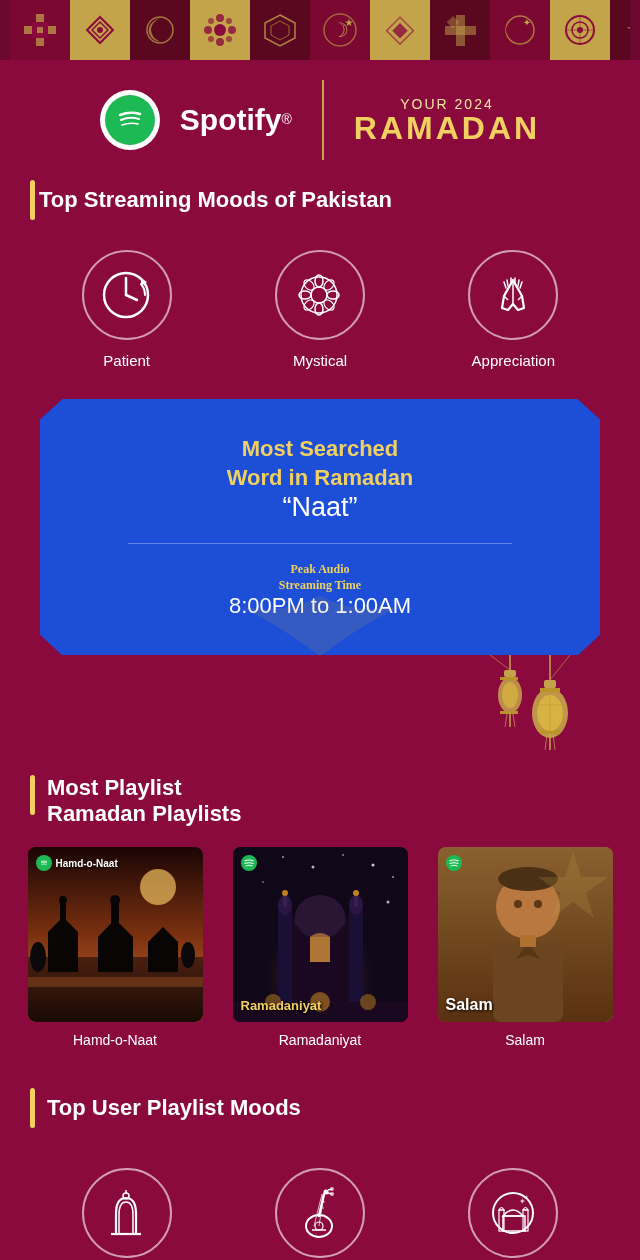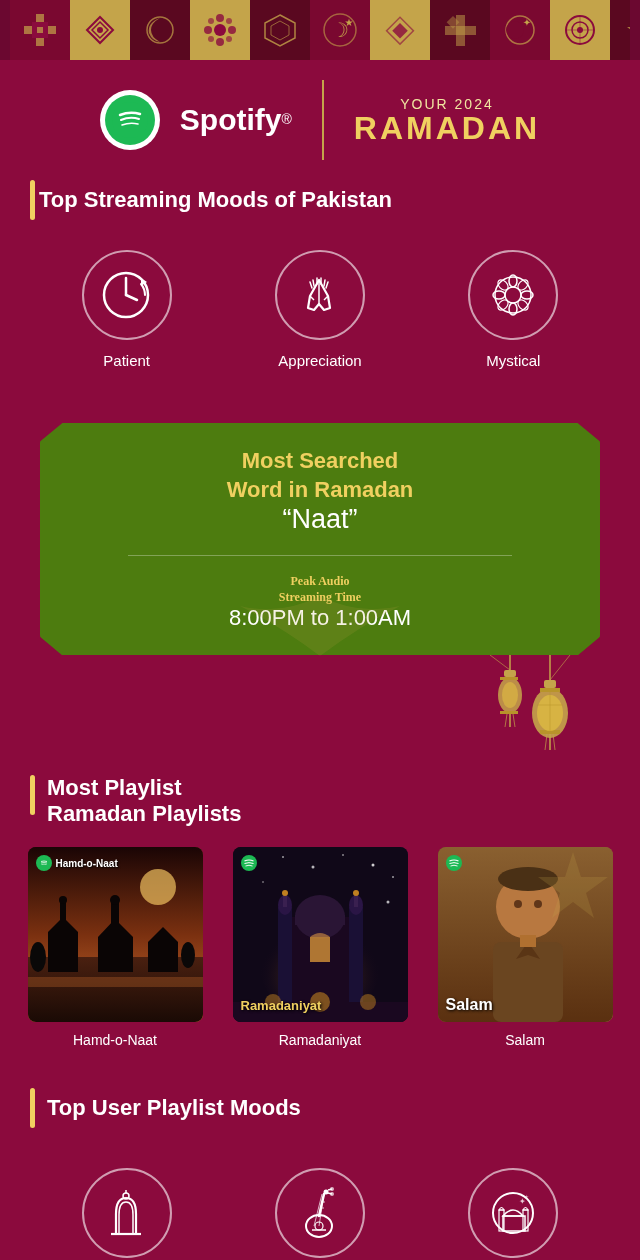--- a/index.html
+++ b/index.html
@@ -106,28 +106,27 @@
     }
     .mood-label { color: white; font-size: 15px; font-weight: 400; }
 
     
     .center-card-wrapper {
       display: flex;
       justify-content: center;
       padding: 0 20px 20px 20px;
     }
     .center-card {
-      background: #4d7c0f;
+      background: #1d4ed8;
       border-radius: 20px;
       width: 100%;
       max-width: 560px;
-      padding: 24px 40px;
+      padding: 36px 40px;
       position: relative;
       clip-path: polygon(0% 8%, 4% 0%, 96% 0%, 100% 8%, 100% 92%, 96% 100%, 4% 100%, 0% 92%);
-      margin-top: 24px;
     }
     .card-top-section {
       text-align: center;
       margin-bottom: 20px;
     }
     .card-title {
       color: #F0D060;
       font-size: 22px;
       font-weight: 900;
       line-height: 1.3;
@@ -379,55 +378,55 @@
         <polygon points="42,10 42,18 48,14" fill="white"></polygon>
       </svg>
     </div>
     <span class="mood-label">Patient</span>
   </div>
 
   <div class="mood-item">
     <div class="mood-icon-circle">
       <svg width="55" height="55" viewBox="0 0 55 55">
 
+        <circle cx="27" cy="27" r="18" fill="none" stroke="white" stroke-width="1.5"></circle>
+        <circle cx="27" cy="27" r="8" fill="none" stroke="white" stroke-width="1.5"></circle>
+
+        <ellipse cx="27" cy="13" rx="4" ry="6" fill="none" stroke="white" stroke-width="1.5"></ellipse>
+        <ellipse cx="27" cy="41" rx="4" ry="6" fill="none" stroke="white" stroke-width="1.5"></ellipse>
+        <ellipse cx="13" cy="27" rx="6" ry="4" fill="none" stroke="white" stroke-width="1.5"></ellipse>
+        <ellipse cx="41" cy="27" rx="6" ry="4" fill="none" stroke="white" stroke-width="1.5"></ellipse>
+
+        <ellipse cx="17" cy="17" rx="4" ry="6" transform="rotate(-45 17 17)" fill="none" stroke="white" stroke-width="1.2"></ellipse>
+        <ellipse cx="37" cy="17" rx="4" ry="6" transform="rotate(45 37 17)" fill="none" stroke="white" stroke-width="1.2"></ellipse>
+        <ellipse cx="17" cy="37" rx="4" ry="6" transform="rotate(45 17 37)" fill="none" stroke="white" stroke-width="1.2"></ellipse>
+        <ellipse cx="37" cy="37" rx="4" ry="6" transform="rotate(-45 37 37)" fill="none" stroke="white" stroke-width="1.2"></ellipse>
+      </svg>
+    </div>
+    <span class="mood-label">Mystical</span>
+  </div>
+
+  <div class="mood-item">
+    <div class="mood-icon-circle">
+      <svg width="55" height="55" viewBox="0 0 55 55">
+
         <path d="M27,12 L18,28 L16,40 L22,42 L27,36 L32,42 L38,40 L36,28 Z" fill="none" stroke="white" stroke-width="2.2" stroke-linejoin="round"></path>
         <path d="M27,12 L27,36" stroke="white" stroke-width="1.5"></path>
         <path d="M18,28 L22,32" stroke="white" stroke-width="1.5"></path>
         <path d="M36,28 L32,32" stroke="white" stroke-width="1.5"></path>
 
         <line x1="20" y1="20" x2="18" y2="14" stroke="white" stroke-width="1.5" stroke-linecap="round"></line>
         <line x1="22" y1="18" x2="21" y2="12" stroke="white" stroke-width="1.5" stroke-linecap="round"></line>
         <line x1="25" y1="16" x2="25" y2="10" stroke="white" stroke-width="1.5" stroke-linecap="round"></line>
         <line x1="34" y1="20" x2="36" y2="14" stroke="white" stroke-width="1.5" stroke-linecap="round"></line>
         <line x1="32" y1="18" x2="33" y2="12" stroke="white" stroke-width="1.5" stroke-linecap="round"></line>
         <line x1="29" y1="16" x2="29" y2="10" stroke="white" stroke-width="1.5" stroke-linecap="round"></line>
       </svg>
     </div>
     <span class="mood-label">Appreciation</span>
-  </div>
-
-  <div class="mood-item">
-    <div class="mood-icon-circle">
-      <svg width="55" height="55" viewBox="0 0 55 55">
-
-        <circle cx="27" cy="27" r="18" fill="none" stroke="white" stroke-width="1.5"></circle>
-        <circle cx="27" cy="27" r="8" fill="none" stroke="white" stroke-width="1.5"></circle>
-
-        <ellipse cx="27" cy="13" rx="4" ry="6" fill="none" stroke="white" stroke-width="1.5"></ellipse>
-        <ellipse cx="27" cy="41" rx="4" ry="6" fill="none" stroke="white" stroke-width="1.5"></ellipse>
-        <ellipse cx="13" cy="27" rx="6" ry="4" fill="none" stroke="white" stroke-width="1.5"></ellipse>
-        <ellipse cx="41" cy="27" rx="6" ry="4" fill="none" stroke="white" stroke-width="1.5"></ellipse>
-
-        <ellipse cx="17" cy="17" rx="4" ry="6" transform="rotate(-45 17 17)" fill="none" stroke="white" stroke-width="1.2"></ellipse>
-        <ellipse cx="37" cy="17" rx="4" ry="6" transform="rotate(45 37 17)" fill="none" stroke="white" stroke-width="1.2"></ellipse>
-        <ellipse cx="17" cy="37" rx="4" ry="6" transform="rotate(45 17 37)" fill="none" stroke="white" stroke-width="1.2"></ellipse>
-        <ellipse cx="37" cy="37" rx="4" ry="6" transform="rotate(-45 37 37)" fill="none" stroke="white" stroke-width="1.2"></ellipse>
-      </svg>
-    </div>
-    <span class="mood-label">Mystical</span>
   </div>
 </div>
 
 <div class="center-card-wrapper">
   <div class="center-card">
     <div class="card-top-section">
       <div class="card-title">Most Searched<br>Word in Ramadan</div>
       <div class="card-word">“Naat”</div>
     </div>
     <div class="card-divider"></div>

